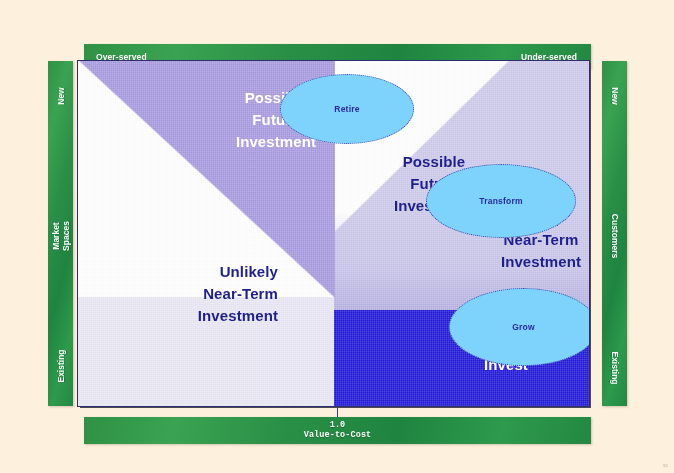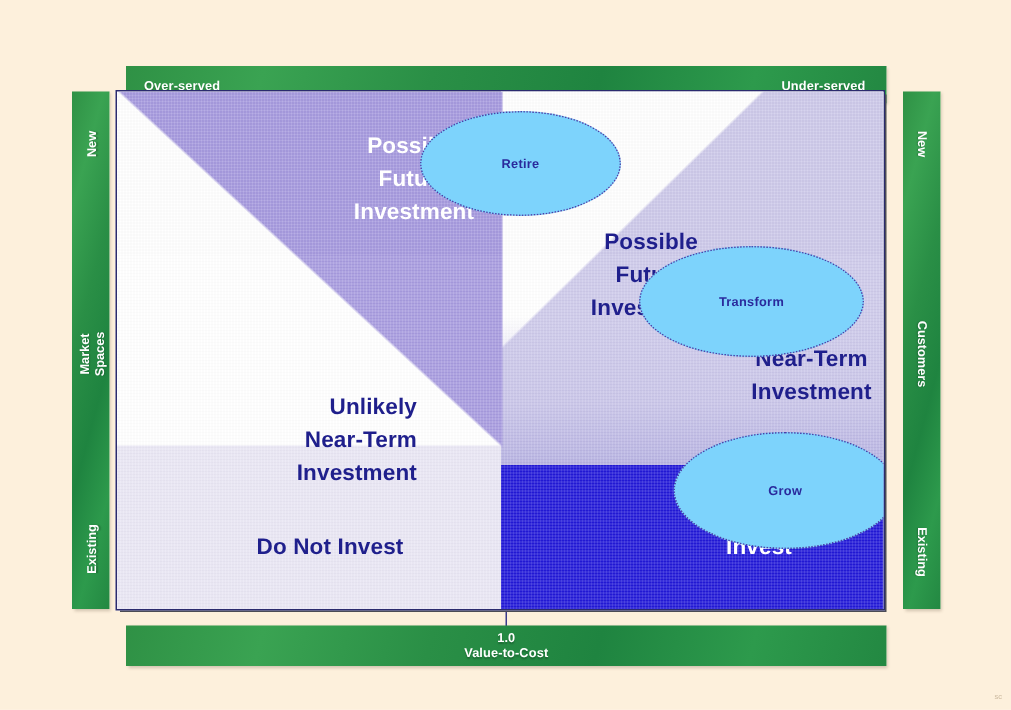--- a/index.html
+++ b/index.html
@@ -241,21 +241,21 @@
   </div>
 
   <div class="green-bar" id="bar-right">
     <div class="vlabel down" id="lbl-r-new">New</div>
     <div class="vlabel down" id="lbl-r-customers">Customers</div>
     <div class="vlabel down" id="lbl-r-existing">Existing</div>
   </div>
 
   <div id="axis-tick"></div>
   <div class="green-bar" id="bar-bottom">
-    <div class="bar-label" id="lbl-valuetocost" style="white-space: pre-line;">1.0
+    <div class="bar-label" id="lbl-valuetocost" style="white-space: pre-line; font-family: Liberation Mono, monospace;">1.0
 Value-to-Cost</div>
   </div>
 
   <div id="matrix-shadow"></div>
   <div id="matrix">
 
     <div class="region" id="reg-right-base"></div>
     <div class="region" id="reg-tr"></div>
     <div class="region" id="reg-mr"></div>
     <div class="region" id="reg-bl"></div>
@@ -272,21 +272,20 @@
 Investment</div>
 
     <div class="quad-label navy" id="q-unlikely">Unlikely
 Near-Term
 Investment</div>
 
     <div class="quad-label navy" id="q-likely">Likely
 Near-Term
 Investment</div>
 
-    <div class="quad-label navy" id="q-donotinvest">Do Not Invest</div>
 
     <div class="quad-label white" id="q-invest">Invest</div>
 
     <div class="ellipse" id="ell-retire">
       <span>Retire</span>
     </div>
     <div class="ellipse" id="ell-transform">
       <span>Transform</span>
     </div>
     <div class="ellipse" id="ell-grow">

